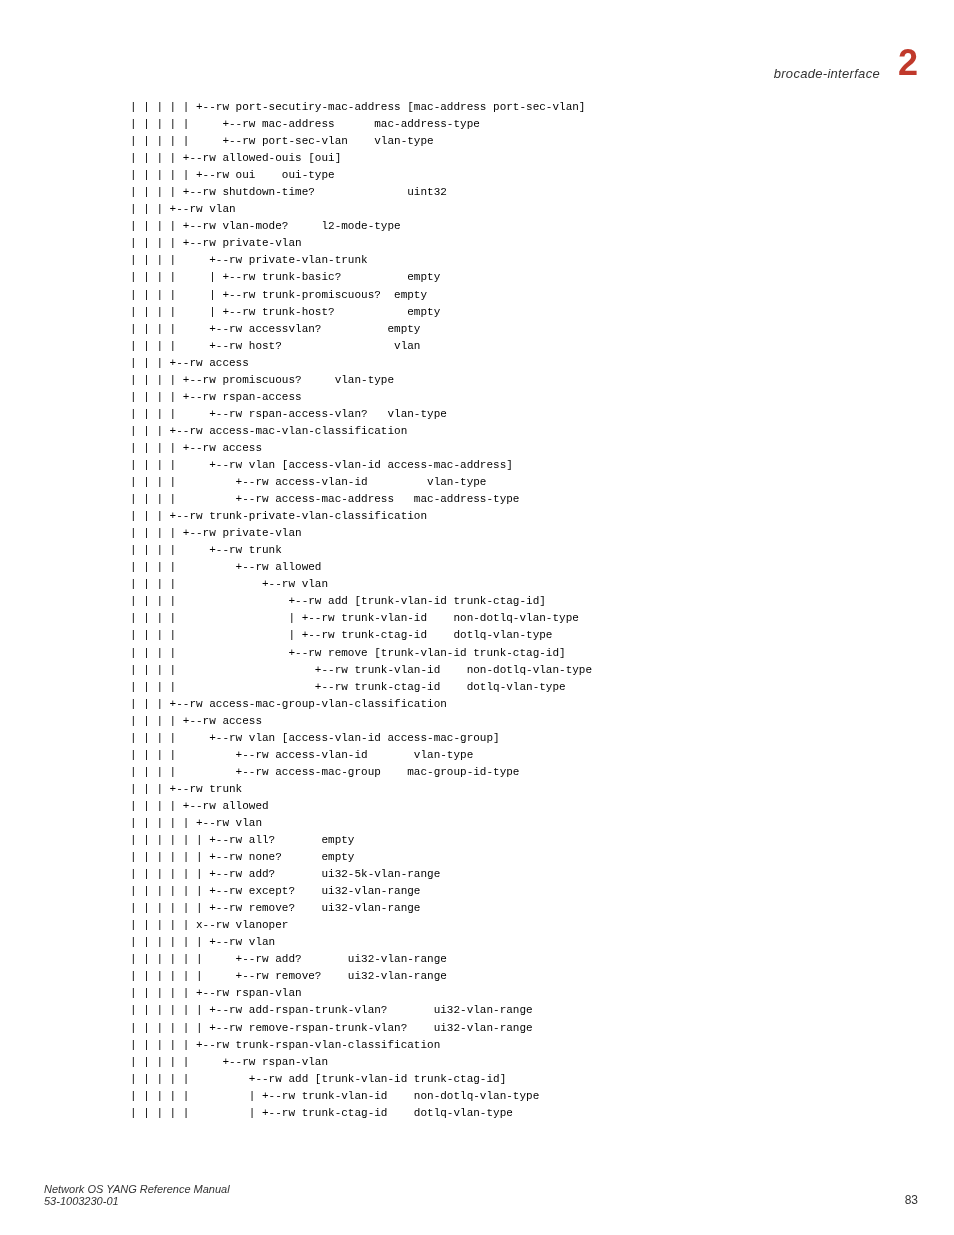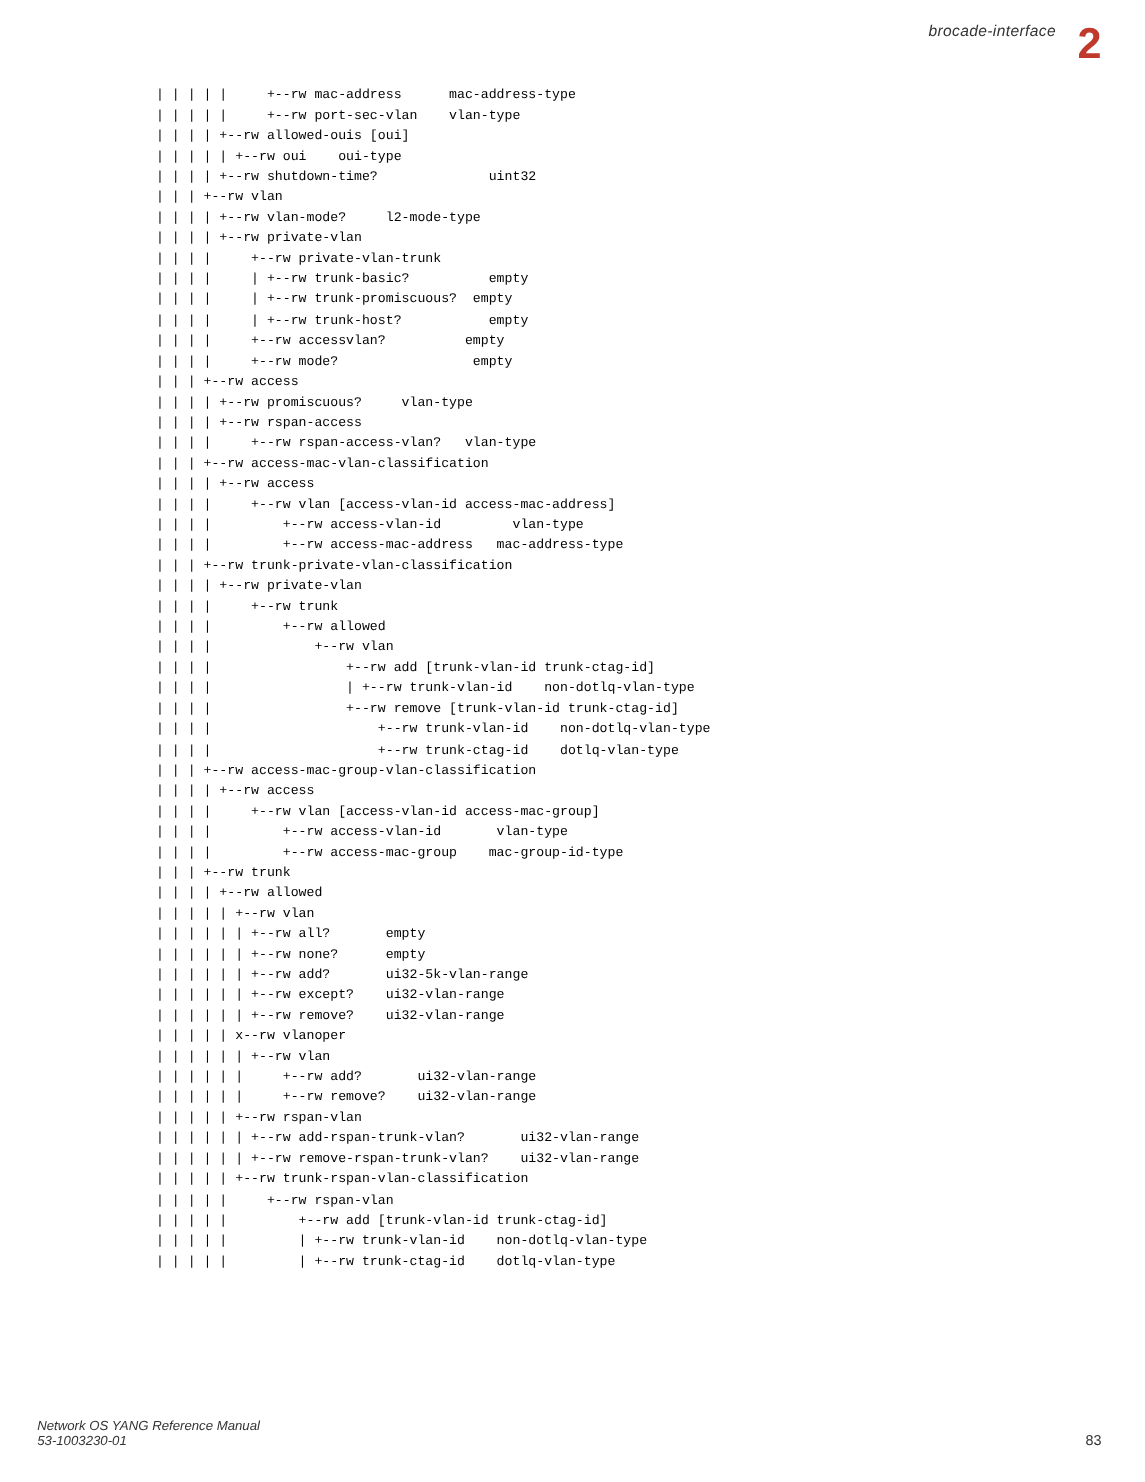--- a/index.html
+++ b/index.html
@@ -8,23 +8,24 @@
       font-family: 'Courier New', Courier, monospace;
       font-size: 11px;
       color: #000000;
       width: 954px;
       min-height: 1235px;
       position: relative;
     }
     .page-header {
       display: flex;
       justify-content: flex-end;
-      align-items: flex-start;
+      align-items: flex-end;
       padding: 18px 36px 8px 36px;
       border-bottom: none;
+      margin-top: 27px;
     }
     .header-title {
       font-family: Arial, sans-serif;
       font-size: 13px;
       color: #333;
       font-style: italic;
       letter-spacing: 0.3px;
     }
     .header-number {
       font-family: Arial, sans-serif;
@@ -36,21 +37,21 @@
     }
     .code-block {
       padding: 10px 36px 10px 130px;
       line-height: 1.55;
       white-space: pre;
       font-size: 11px;
     }
     .page-footer {
       position: absolute;
       bottom: 28px;
-      left: 31px;
+      left: 44px;
       right: 36px;
       display: flex;
       justify-content: space-between;
       align-items: flex-end;
       font-family: Arial, sans-serif;
       font-size: 11px;
       color: #333;
     }
     .footer-left {
       font-style: italic;
@@ -60,50 +61,52 @@
     }
   </style>
 </head>
 <body>
 
 <div class="page-header">
   <span class="header-title">brocade-interface</span>
   <span class="header-number">2</span>
 </div>
 
-<div class="code-block" id="code-container"><span>| | | | |     +--rw mac-address      mac-address-type
+<div class="code-block" id="code-container"><span>| | | | | +--rw port-secutiry-mac-address [mac-address port-sec-vlan]
+</span><span>| | | | |     +--rw mac-address      mac-address-type
 </span><span>| | | | |     +--rw port-sec-vlan    vlan-type
 </span><span>| | | | +--rw allowed-ouis [oui]
 </span><span>| | | | | +--rw oui    oui-type
 </span><span>| | | | +--rw shutdown-time?              uint32
 </span><span>| | | +--rw vlan
 </span><span>| | | | +--rw vlan-mode?     l2-mode-type
 </span><span>| | | | +--rw private-vlan
 </span><span>| | | |     +--rw private-vlan-trunk
 </span><span>| | | |     | +--rw trunk-basic?          empty
 </span><span>| | | |     | +--rw trunk-promiscuous?  empty
 </span><span>| | | |     | +--rw trunk-host?           empty
 </span><span>| | | |     +--rw accessvlan?          empty
-</span><span>| | | |     +--rw mode?                 empty
+</span><span>| | | |     +--rw host?                 vlan
 </span><span>| | | +--rw access
 </span><span>| | | | +--rw promiscuous?     vlan-type
 </span><span>| | | | +--rw rspan-access
 </span><span>| | | |     +--rw rspan-access-vlan?   vlan-type
 </span><span>| | | +--rw access-mac-vlan-classification
 </span><span>| | | | +--rw access
 </span><span>| | | |     +--rw vlan [access-vlan-id access-mac-address]
 </span><span>| | | |         +--rw access-vlan-id         vlan-type
 </span><span>| | | |         +--rw access-mac-address   mac-address-type
 </span><span>| | | +--rw trunk-private-vlan-classification
 </span><span>| | | | +--rw private-vlan
 </span><span>| | | |     +--rw trunk
 </span><span>| | | |         +--rw allowed
 </span><span>| | | |             +--rw vlan
 </span><span>| | | |                 +--rw add [trunk-vlan-id trunk-ctag-id]
 </span><span>| | | |                 | +--rw trunk-vlan-id    non-dotlq-vlan-type
+</span><span>| | | |                 | +--rw trunk-ctag-id    dotlq-vlan-type
 </span><span>| | | |                 +--rw remove [trunk-vlan-id trunk-ctag-id]
 </span><span>| | | |                     +--rw trunk-vlan-id    non-dotlq-vlan-type
 </span><span>| | | |                     +--rw trunk-ctag-id    dotlq-vlan-type
 </span><span>| | | +--rw access-mac-group-vlan-classification
 </span><span>| | | | +--rw access
 </span><span>| | | |     +--rw vlan [access-vlan-id access-mac-group]
 </span><span>| | | |         +--rw access-vlan-id       vlan-type
 </span><span>| | | |         +--rw access-mac-group    mac-group-id-type
 </span><span>| | | +--rw trunk
 </span><span>| | | | +--rw allowed

